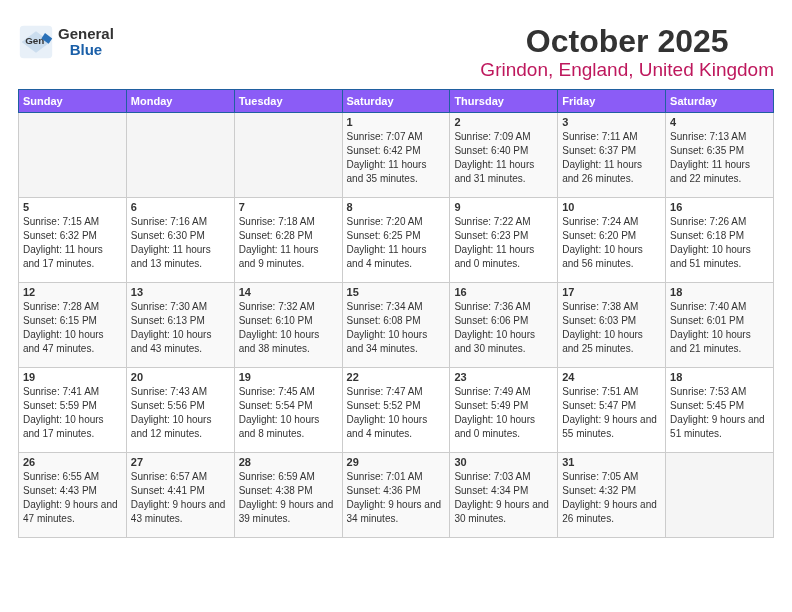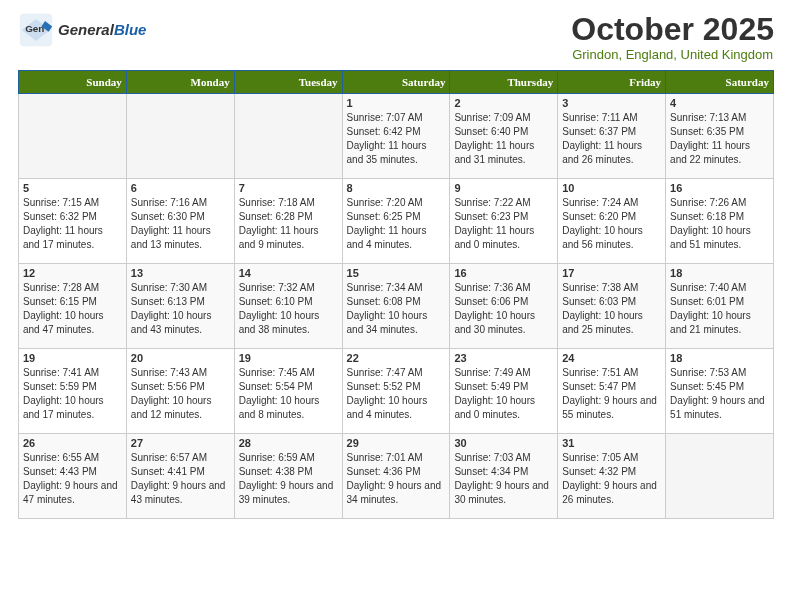--- a/index.html
+++ b/index.html
@@ -6,39 +6,38 @@
     body {
       font-family: Arial, sans-serif;
       background: #fff;
       width: 792px;
       height: 612px;
       overflow: hidden;
     }
     .page {
       width: 792px;
       height: 608px;
-      padding: 12px 18px 12px 18px;
+      padding: 24px 18px 12px 18px;
       background: #fff;
     }
     .header {
       display: flex;
       justify-content: space-between;
       align-items: flex-start;
       margin-bottom: 8px;
     }
     .logo {
       display: flex;
       align-items: center;
       gap: 0px;
     }
     .logo-text {
       display: flex;
-      flex-direction: row;
+      flex-direction: column;
       line-height: 1.1;
-      font-style: italic;
     }
     .logo-general {
       font-size: 15px;
       font-weight: bold;
       color: #333;
     }
     .logo-blue {
       font-size: 15px;
       font-weight: bold;
       color: #1a5fa8;
@@ -52,37 +51,36 @@
     .title-section {
       text-align: center;
     }
     .month-title {
       font-size: 32px;
       font-weight: bold;
       color: #333;
       line-height: 1.1;
     }
     .location {
-      font-size: 13px;
-      color: #4d7c0f;
+      font-size: 19px;
+      color: #be185d;
     }
     .calendar {
       width: 100%;
       border-collapse: collapse;
       font-size: 9.5px;
     }
     .calendar thead th {
-      background: #4d7c0f;
+      background: #8b5cf6;
       color: #fff;
       padding: 5px 4px;
-      text-align: right;
+      text-align: left;
       font-size: 11px;
       font-weight: bold;
       border: 1px solid #2060a0;
-      font-family: Liberation Serif, serif;
     }
     .calendar tbody td {
       border: 1px solid #ccc;
       vertical-align: top;
       padding: 3px 4px;
       width: 108px;
       height: 85px;
       background: #fff;
     }
     .calendar tbody tr:nth-child(odd) td {

